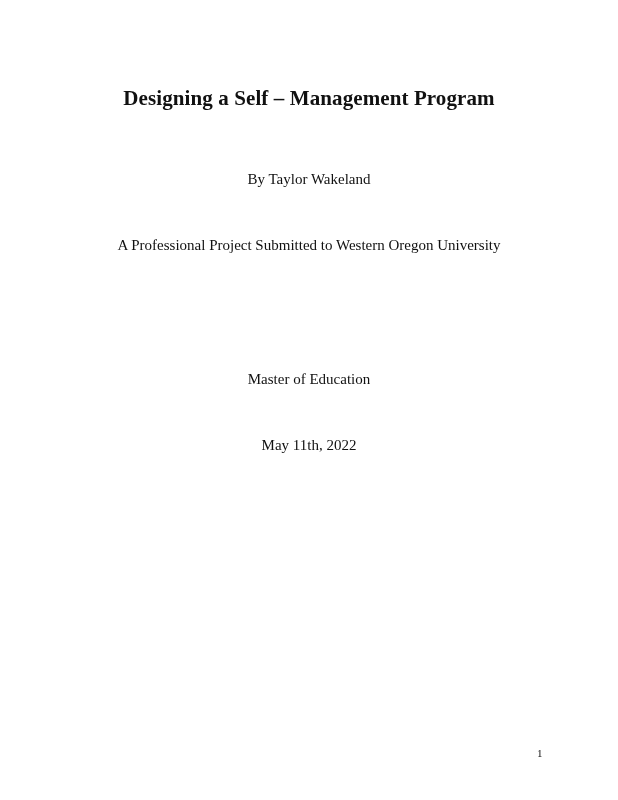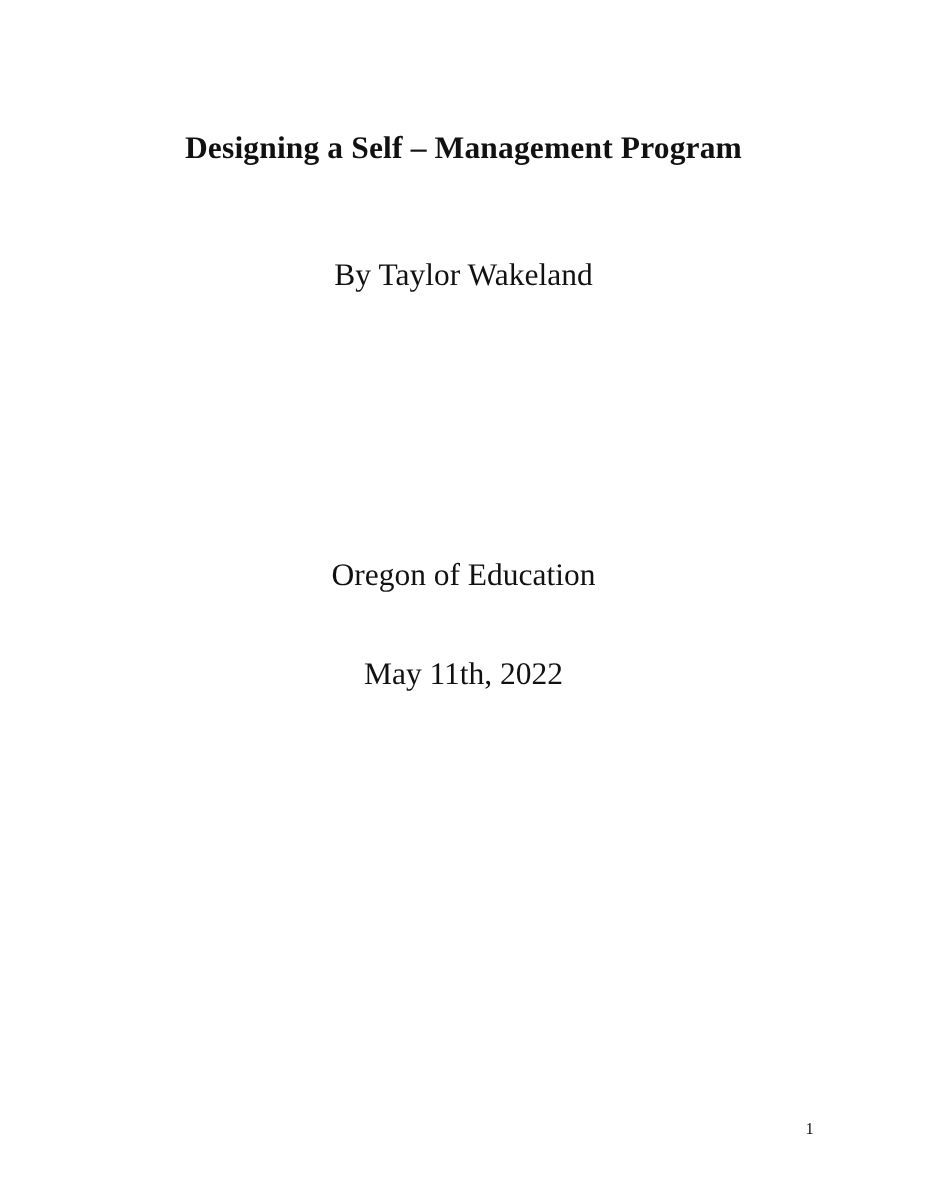--- a/index.html
+++ b/index.html
@@ -29,21 +29,21 @@
       text-align: center;
       white-space: nowrap;
     }
     .title {
       top: 86px;
       font-size: 21px;
       font-weight: bold;
       letter-spacing: 0.1px;
     }
     .body-line {
-      font-size: 21px;
+      font-size: 15px;
     }
     .author { top: 171px; }
     .submitted { top: 237px; }
     .fulfillment { top: 304px; }
     .degree { top: 371px; }
     .date { top: 437px; }
     .page-number {
       position: absolute;
       top: 747px;
       left: 537px;
@@ -51,20 +51,21 @@
     }
   </style>
 </head>
 <body>
 
 <div class="page">
   <div class="line title">Designing a Self – Management Program</div>
 
   <div class="line body-line author">By Taylor Wakeland</div>
 
+  <div class="line body-line submitted">A Professional Project Submitted to Western Oregon University</div>
 
 
-  <div class="line body-line degree">Oregon of Education</div>
+  <div class="line body-line degree">Master of Education</div>
 
   <div class="line body-line date">May 11th, 2022</div>
 
   <div class="page-number">1</div>
 </div>
 
 </body></html>

